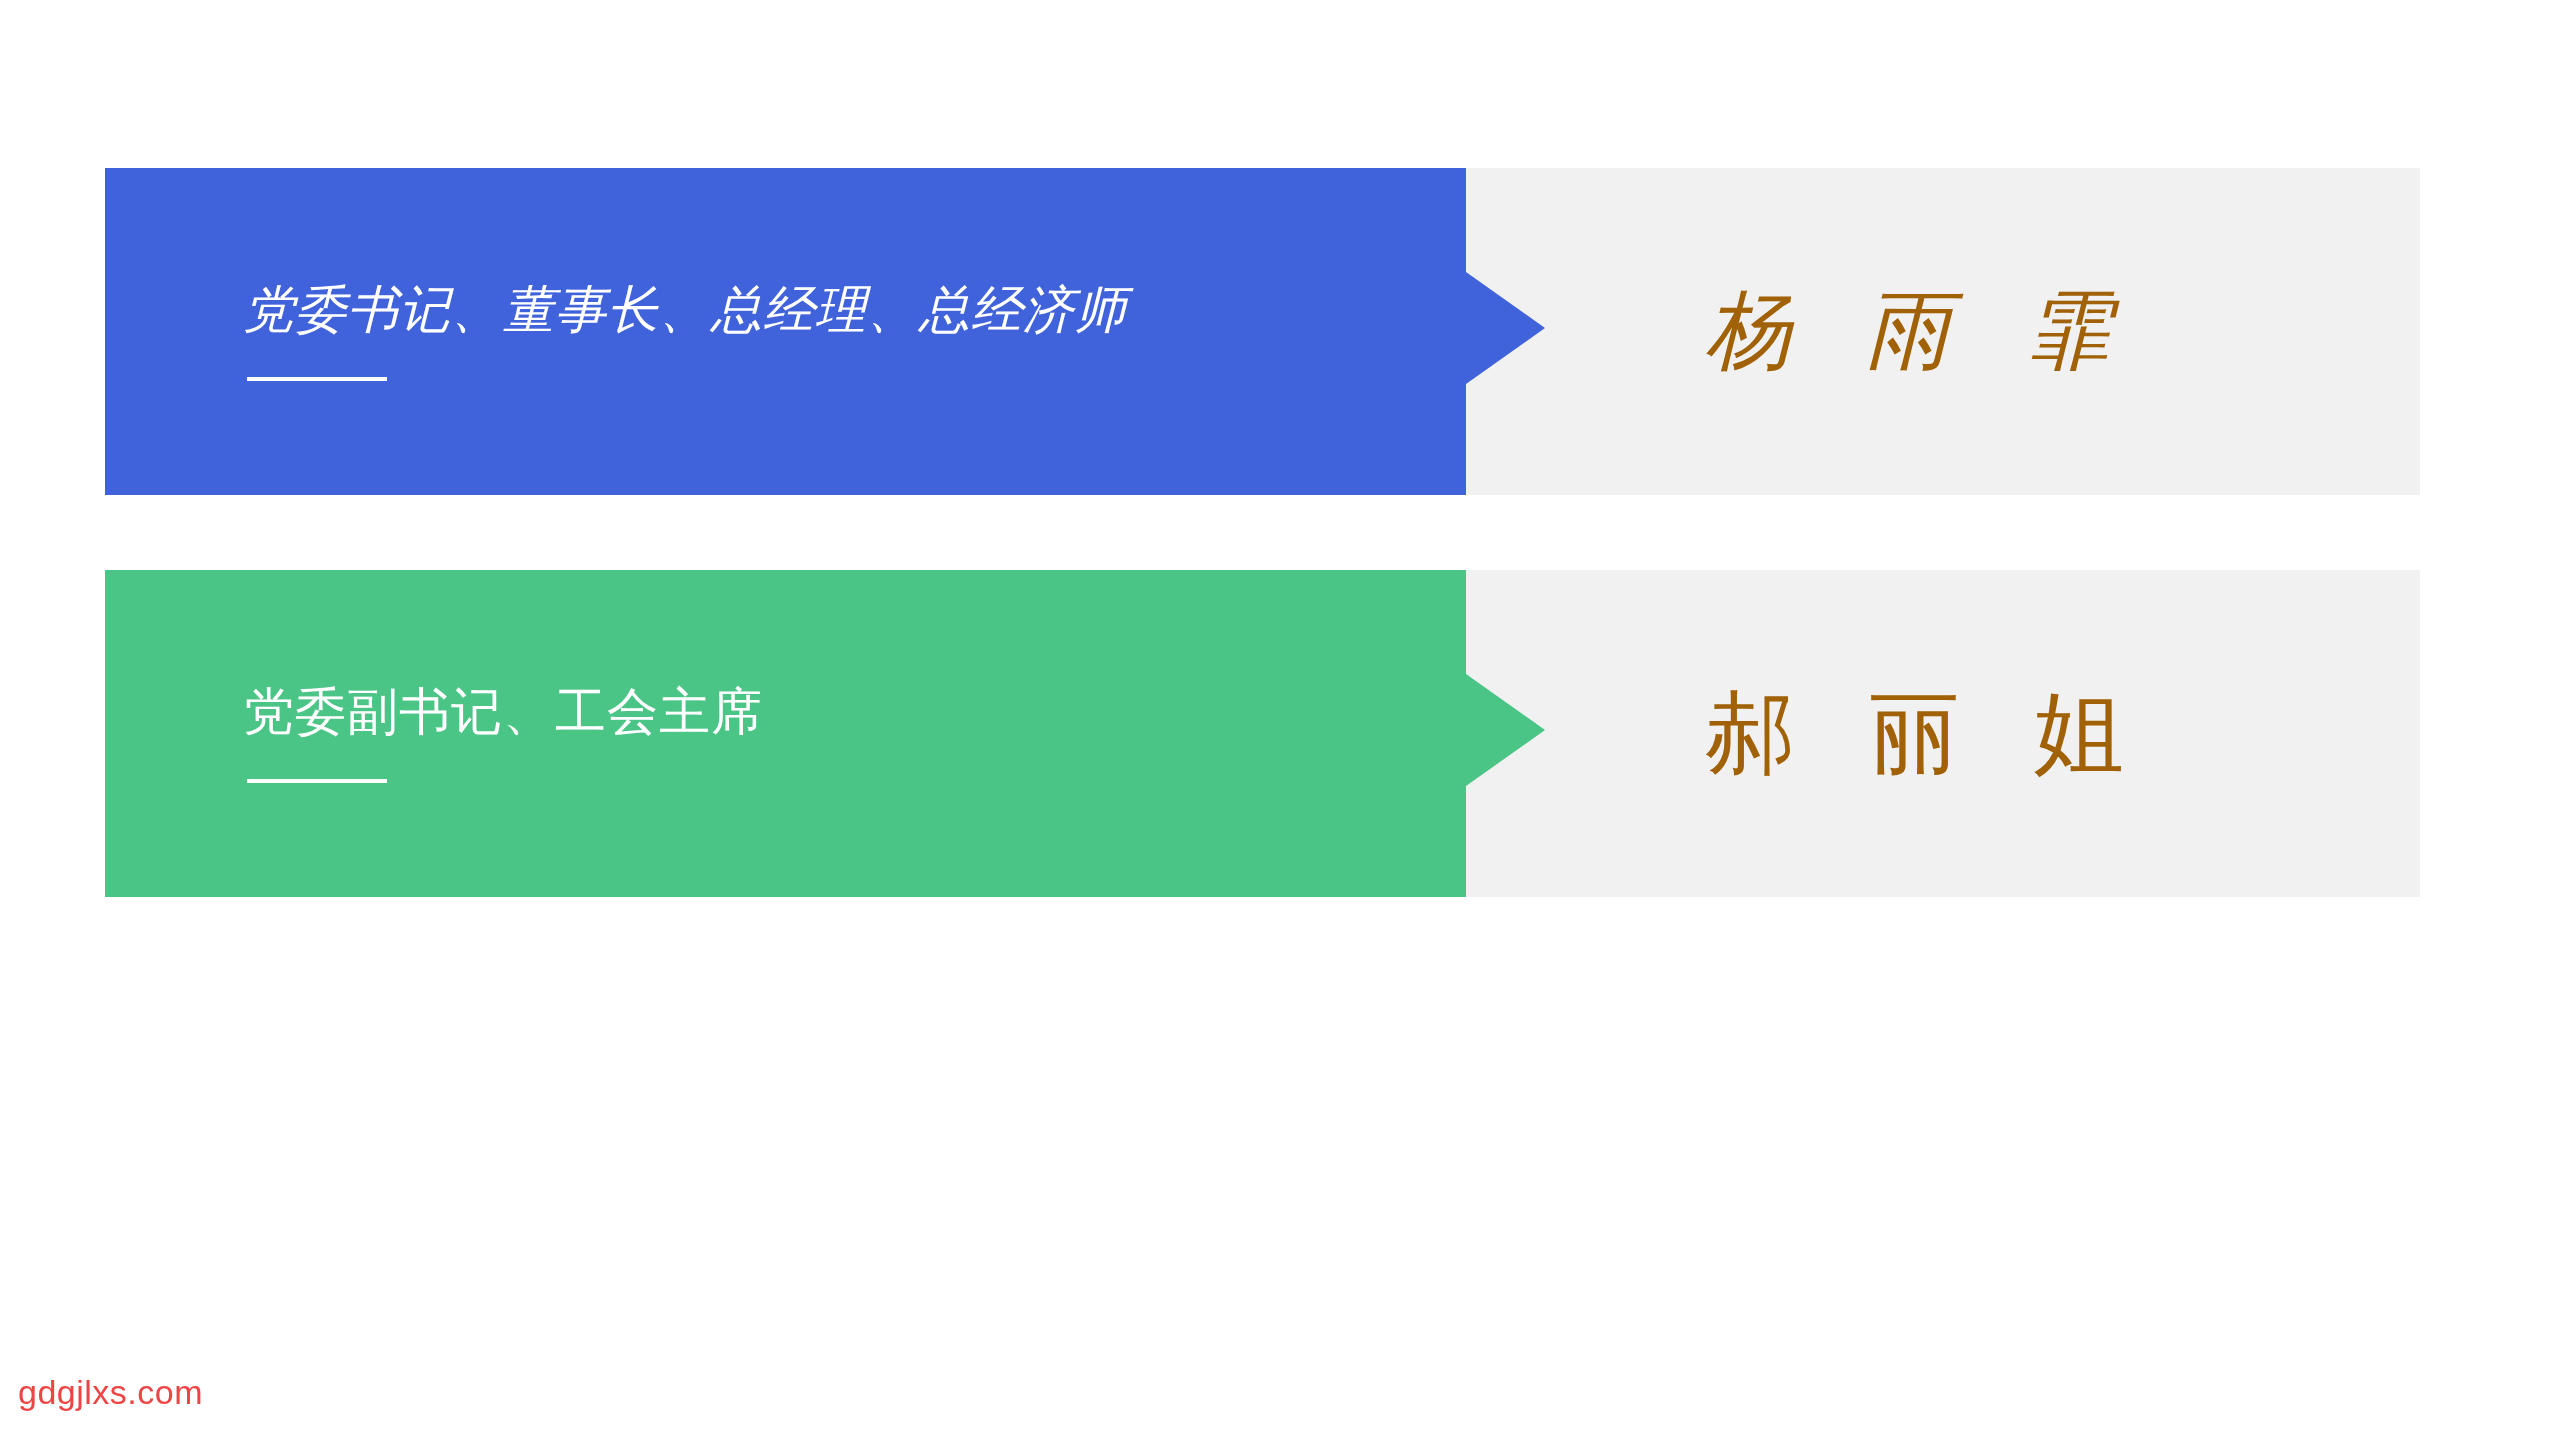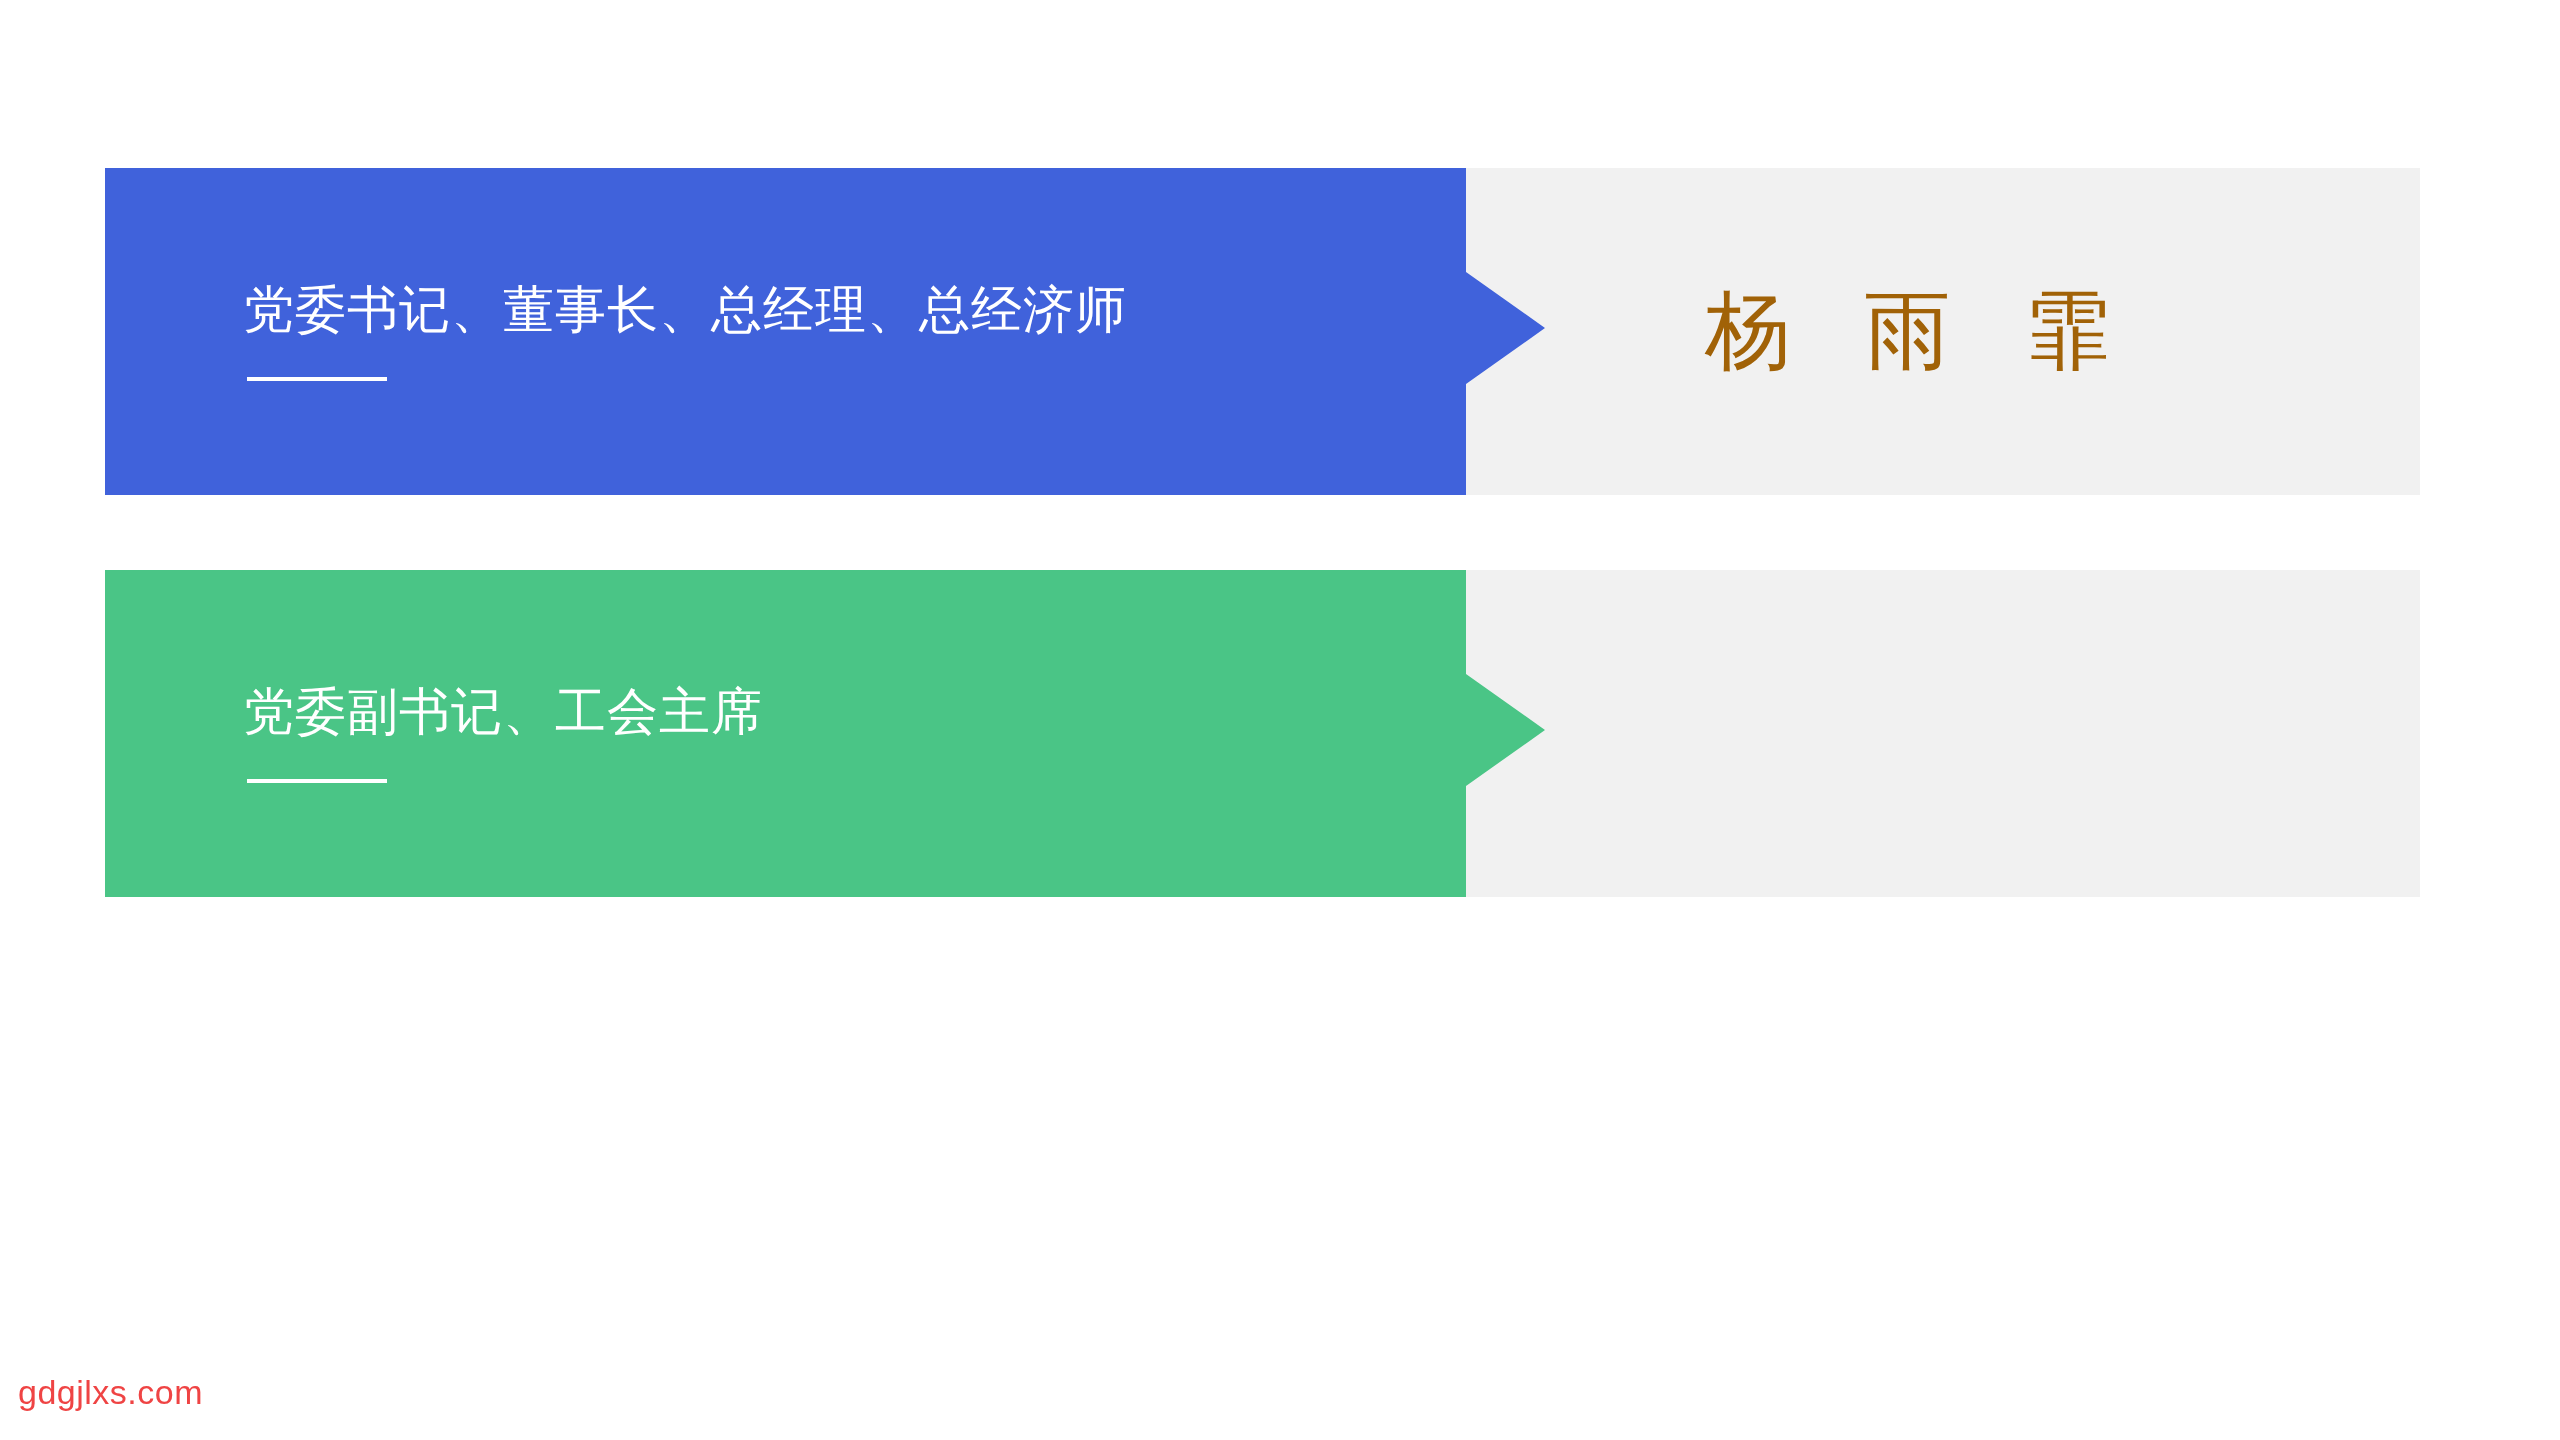--- a/index.html
+++ b/index.html
@@ -23,21 +23,21 @@
     width: 2560px;
     height: 1440px;
   }
 
   
   .row {
     position: absolute;
     left: 105px;
     width: 2315px;       
   }
-  .row-1 { top: 168px; height: 327px; }
+  .row-1 { top: 168px; height: 327px; font-style: italic; }
   .row-2 { top: 570px; height: 327px; }
 
   
   .name-panel {
     position: absolute;
     left: 0;
     top: 0;
     width: 100%;
     height: 100%;
     background: #f1f1f1;
@@ -135,17 +135,18 @@
 
     <div class="name-panel"></div>
 
     <div class="role-banner green">
       <div class="role-inner">
         <div class="role-title">党委副书记、工会主席</div>
         <div class="role-underline"></div>
       </div>
     </div>
 
+    <div class="person-name">郝 丽 姐</div>
   </div>
 
   <div id="watermark">gdgjlxs.com</div>
 
 </div>
 
 </body></html>

